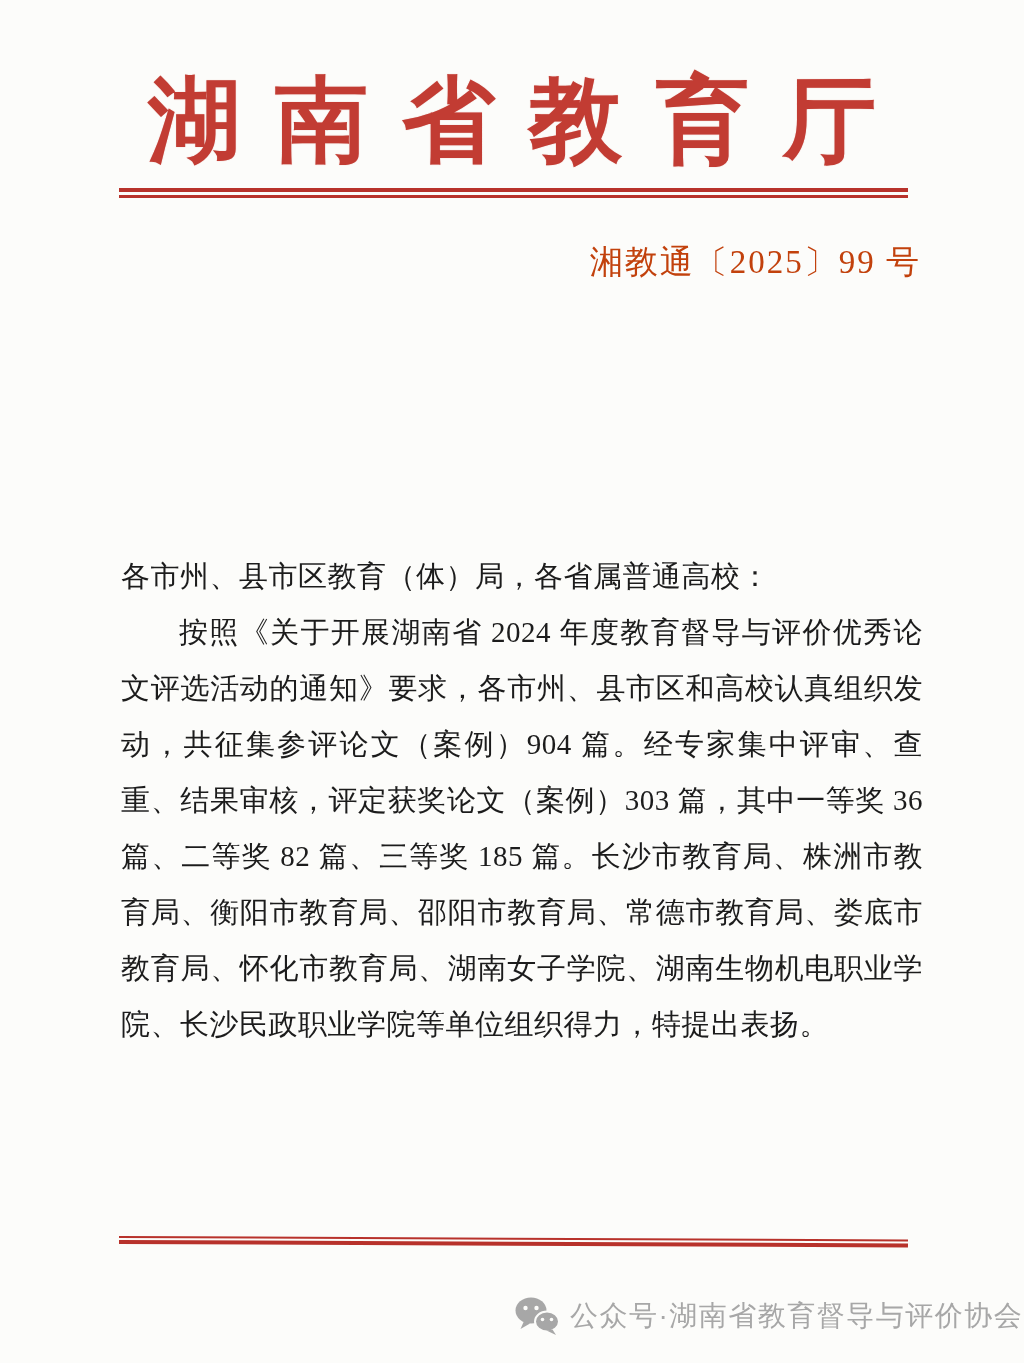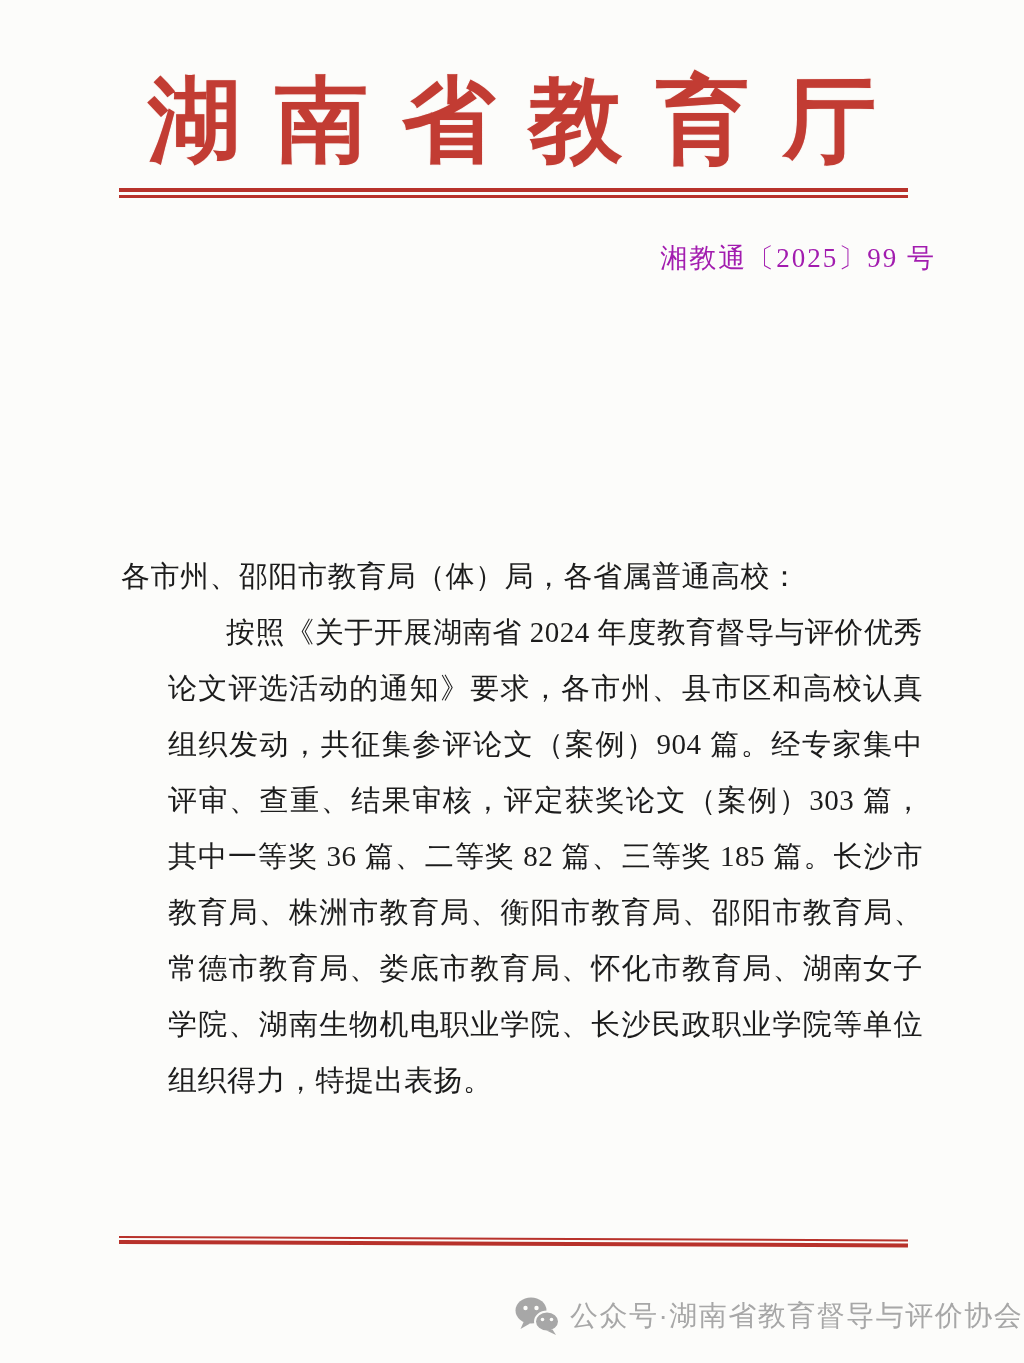--- a/index.html
+++ b/index.html
@@ -49,24 +49,24 @@
     transform-origin: left center;
   }
   .foot-rule .bar-a { height: 2px; }
   .foot-rule .gap  { height: 2px; }
   .foot-rule .bar-b { height: 4px; }
 
   
   .doc-number {
     position: absolute;
     top: 240px;
-    right: 88px;
-    font-size: 27px;
+    right: 103px;
+    font-size: 33px;
     letter-spacing: 2px;
-    color: #a21caf;
+    color: #c2410c;
   }
 
   
   .title {
     position: absolute;
     top: 342px;
     left: 60px;
     width: 904px;
     text-align: center;
     font-weight: 700;
@@ -81,21 +81,21 @@
     position: absolute;
     top: 548px;
     left: 121px;
     width: 802px;
     font-size: 29px;
     line-height: 56px;
     color: #1c1c1c;
     text-align: justify;
     letter-spacing: 0.5px;
   }
-  .body-text p.para { text-indent: 2em; margin-left: 47px; }
+  .body-text p.para { text-indent: 2em; }
 
   
   .watermark {
     position: absolute;
     top: 1296px;
     left: 514px;
     display: flex;
     align-items: center;
     gap: 10px;
     color: #a7a7a7;
@@ -118,21 +118,21 @@
   <div class="rule head-rule">
     <div class="bar bar-a"></div>
     <div class="gap"></div>
     <div class="bar bar-b"></div>
   </div>
 
   <div class="doc-number">湘教通〔2025〕99 号</div>
 
 
   <div class="body-text">
-    <p class="salutation">各市州、邵阳市教育局（体）局，各省属普通高校：</p>
+    <p class="salutation">各市州、县市区教育（体）局，各省属普通高校：</p>
     <p class="para">按照《关于开展湖南省 2024 年度教育督导与评价优秀论文评选活动的通知》要求，各市州、县市区和高校认真组织发动，共征集参评论文（案例）904 篇。经专家集中评审、查重、结果审核，评定获奖论文（案例）303 篇，其中一等奖 36 篇、二等奖 82 篇、三等奖 185 篇。长沙市教育局、株洲市教育局、衡阳市教育局、邵阳市教育局、常德市教育局、娄底市教育局、怀化市教育局、湖南女子学院、湖南生物机电职业学院、长沙民政职业学院等单位组织得力，特提出表扬。</p>
   </div>
 
   <div class="rule foot-rule">
     <div class="bar bar-a"></div>
     <div class="gap"></div>
     <div class="bar bar-b"></div>
   </div>
 
   <div class="watermark">

